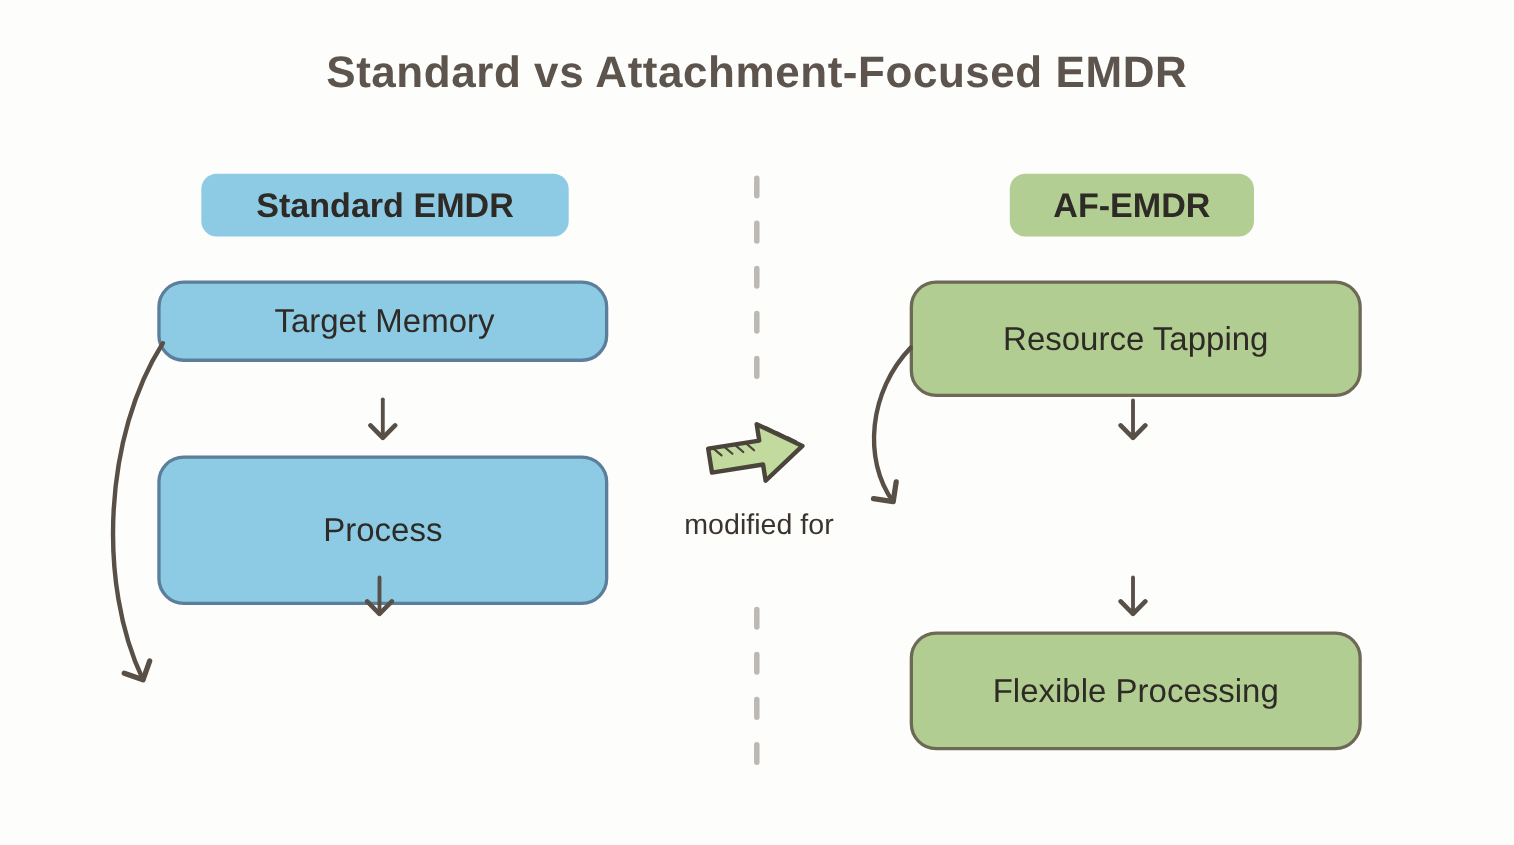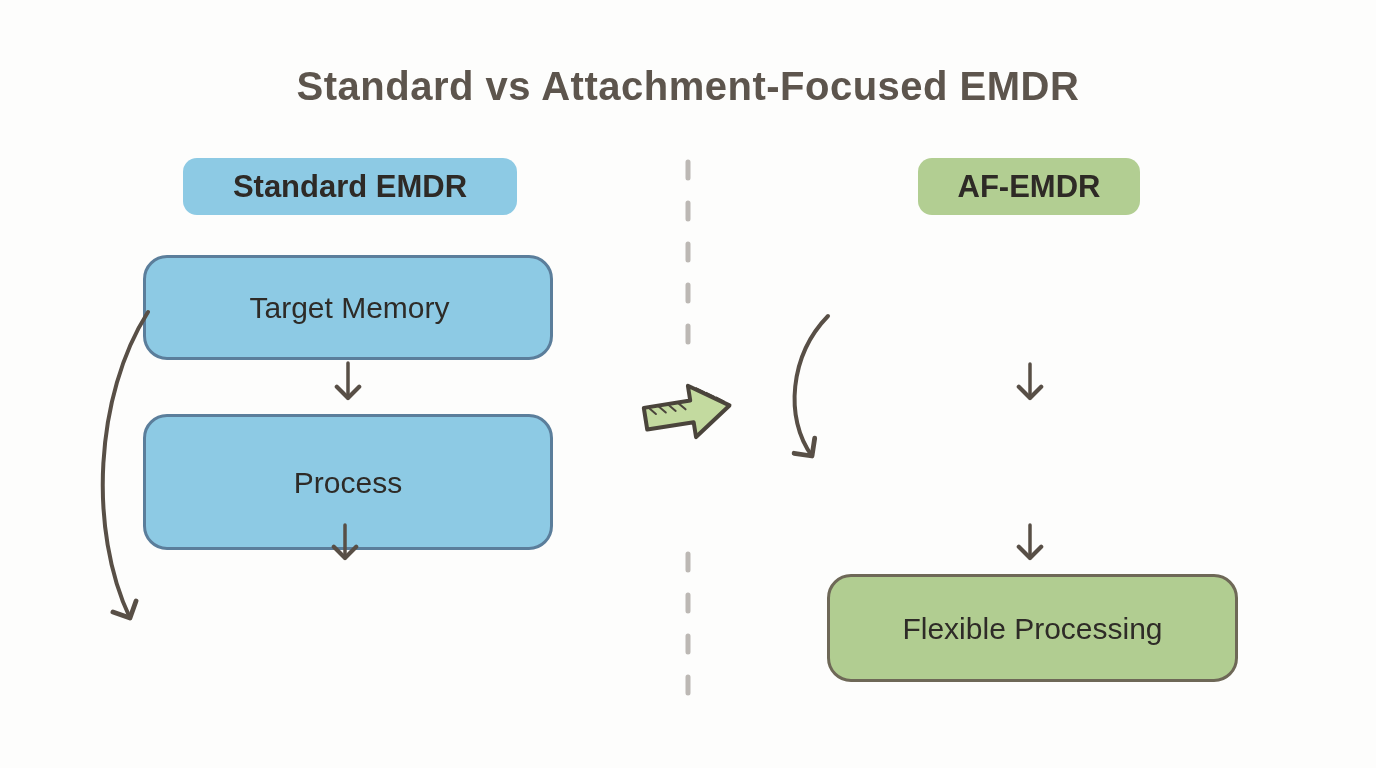--- a/index.html
+++ b/index.html
@@ -21,40 +21,40 @@
   }
   *{margin:0;padding:0;box-sizing:border-box;}
   html,body{width:1376px;height:768px;overflow:hidden;}
   body{
     background:var(--background);
     font-family:"Liberation Sans","DejaVu Sans",sans-serif;
     position:relative;
   }
   .canvas{position:absolute;inset:0;width:1376px;height:768px;}
   .title{
-    position:absolute;left:0;top:64px;width:1376px;
+    position:absolute;left:0;top:44px;width:1376px;
     text-align:center;font-size:40px;font-weight:700;
     color:var(--title_text);letter-spacing:.5px;
   }
   .badge{
     position:absolute;height:57px;border-radius:14px;
     display:flex;align-items:center;justify-content:center;
     font-size:31px;font-weight:700;color:var(--badge_text);
   }
   .badge.blue{left:183px;top:158px;width:334px;background:var(--badge_blue_fill);}
   .badge.green{left:918px;top:158px;width:222px;background:var(--badge_green_fill);}
   .box{
     position:absolute;border-radius:24px;border:3px solid;
     display:flex;align-items:center;justify-content:center;
     text-align:center;font-size:30px;font-weight:400;
     color:var(--box_text);line-height:1.3;padding:0 24px;
   }
   .box.blue{background:var(--blue_fill);border-color:var(--blue_border);}
   .box.green{background:var(--green_fill);border-color:var(--green_border);}
-  .b-l1{left:143px;top:255px;width:410px;height:105px;padding-left:27px;}
+  .b-l1{left:143px;top:255px;width:410px;height:74px;padding-left:27px;}
   .b-l2{left:143px;top:414px;width:410px;height:136px;}
   .b-l3{left:143px;top:574px;width:410px;height:108px;padding:0 50px;}
   .b-r1{left:827px;top:255px;width:411px;height:106px;}
   .b-r2{left:827px;top:414px;width:411px;height:107px;}
   .b-r3{left:827px;top:574px;width:411px;height:108px;text-align:right;}
   .caption{
     position:absolute;left:530px;top:460px;width:320px;
     text-align:center;font-size:26px;line-height:1.27;
     color:var(--caption_text);
   }
@@ -73,23 +73,25 @@
 <div class="canvas">
 
   <div class="title">Standard vs Attachment-Focused EMDR</div>
 
   <div class="badge green">AF-EMDR</div>
   <div class="badge blue">Standard EMDR</div>
 
   <div class="box blue b-l1">Target Memory</div>
   <div class="box blue b-l2">Process</div>
 
+  <div class="box green b-r1">Resource Tapping</div>
   <div class="box green b-r3">Flexible Processing</div>
 
   <div class="caption">
+    <span>modified for</span>
   </div>
 
   <svg class="overlay" width="1376" height="768" viewBox="0 0 1376 768">
     <defs>
       <marker id="vhead" viewBox="0 0 20 20" refX="10" refY="10" markerWidth="8" markerHeight="8" orient="auto">
         <path class="marker-head" d="M2,2 L10,10 L2,18"></path>
       </marker>
     </defs>
 
     <line class="dash-line" x1="688" y1="162" x2="688" y2="350"></line>

